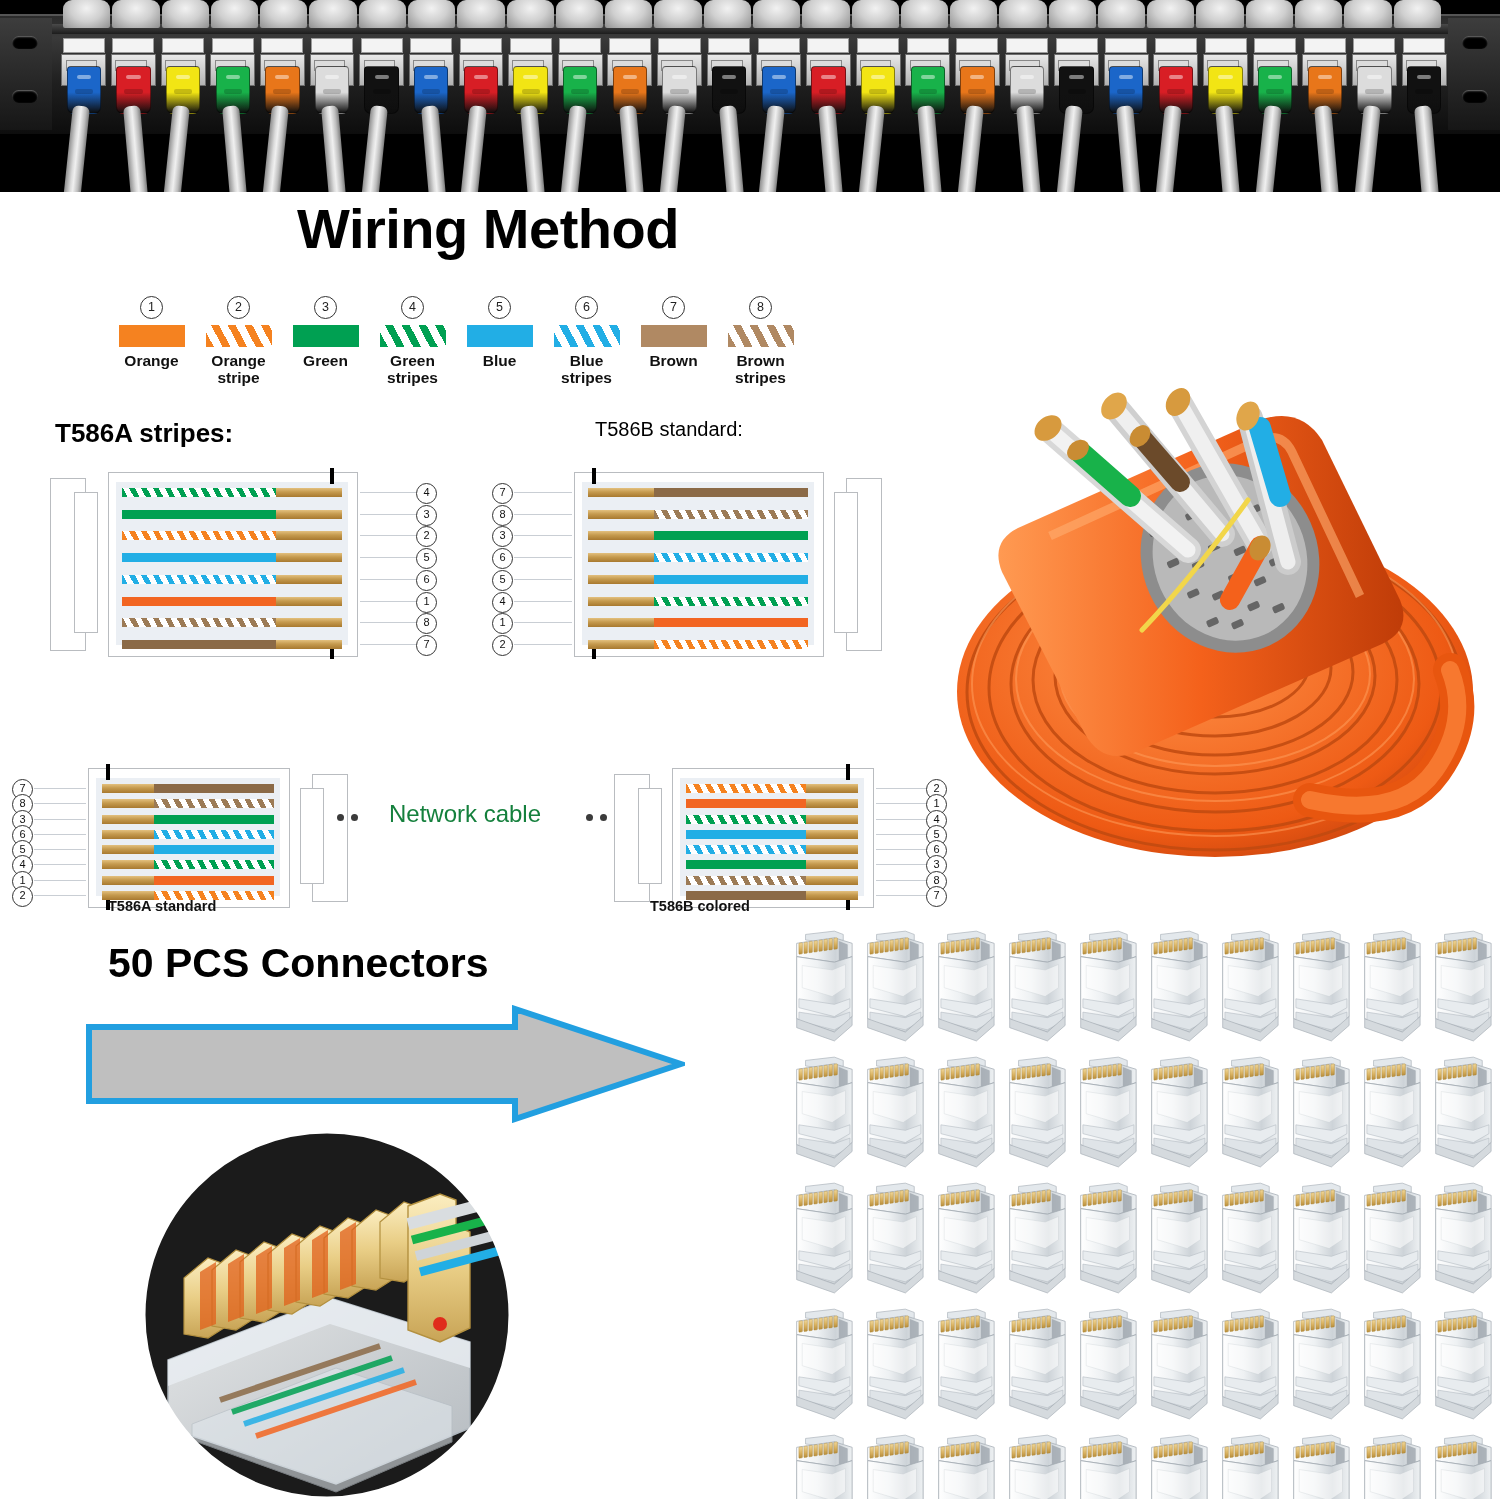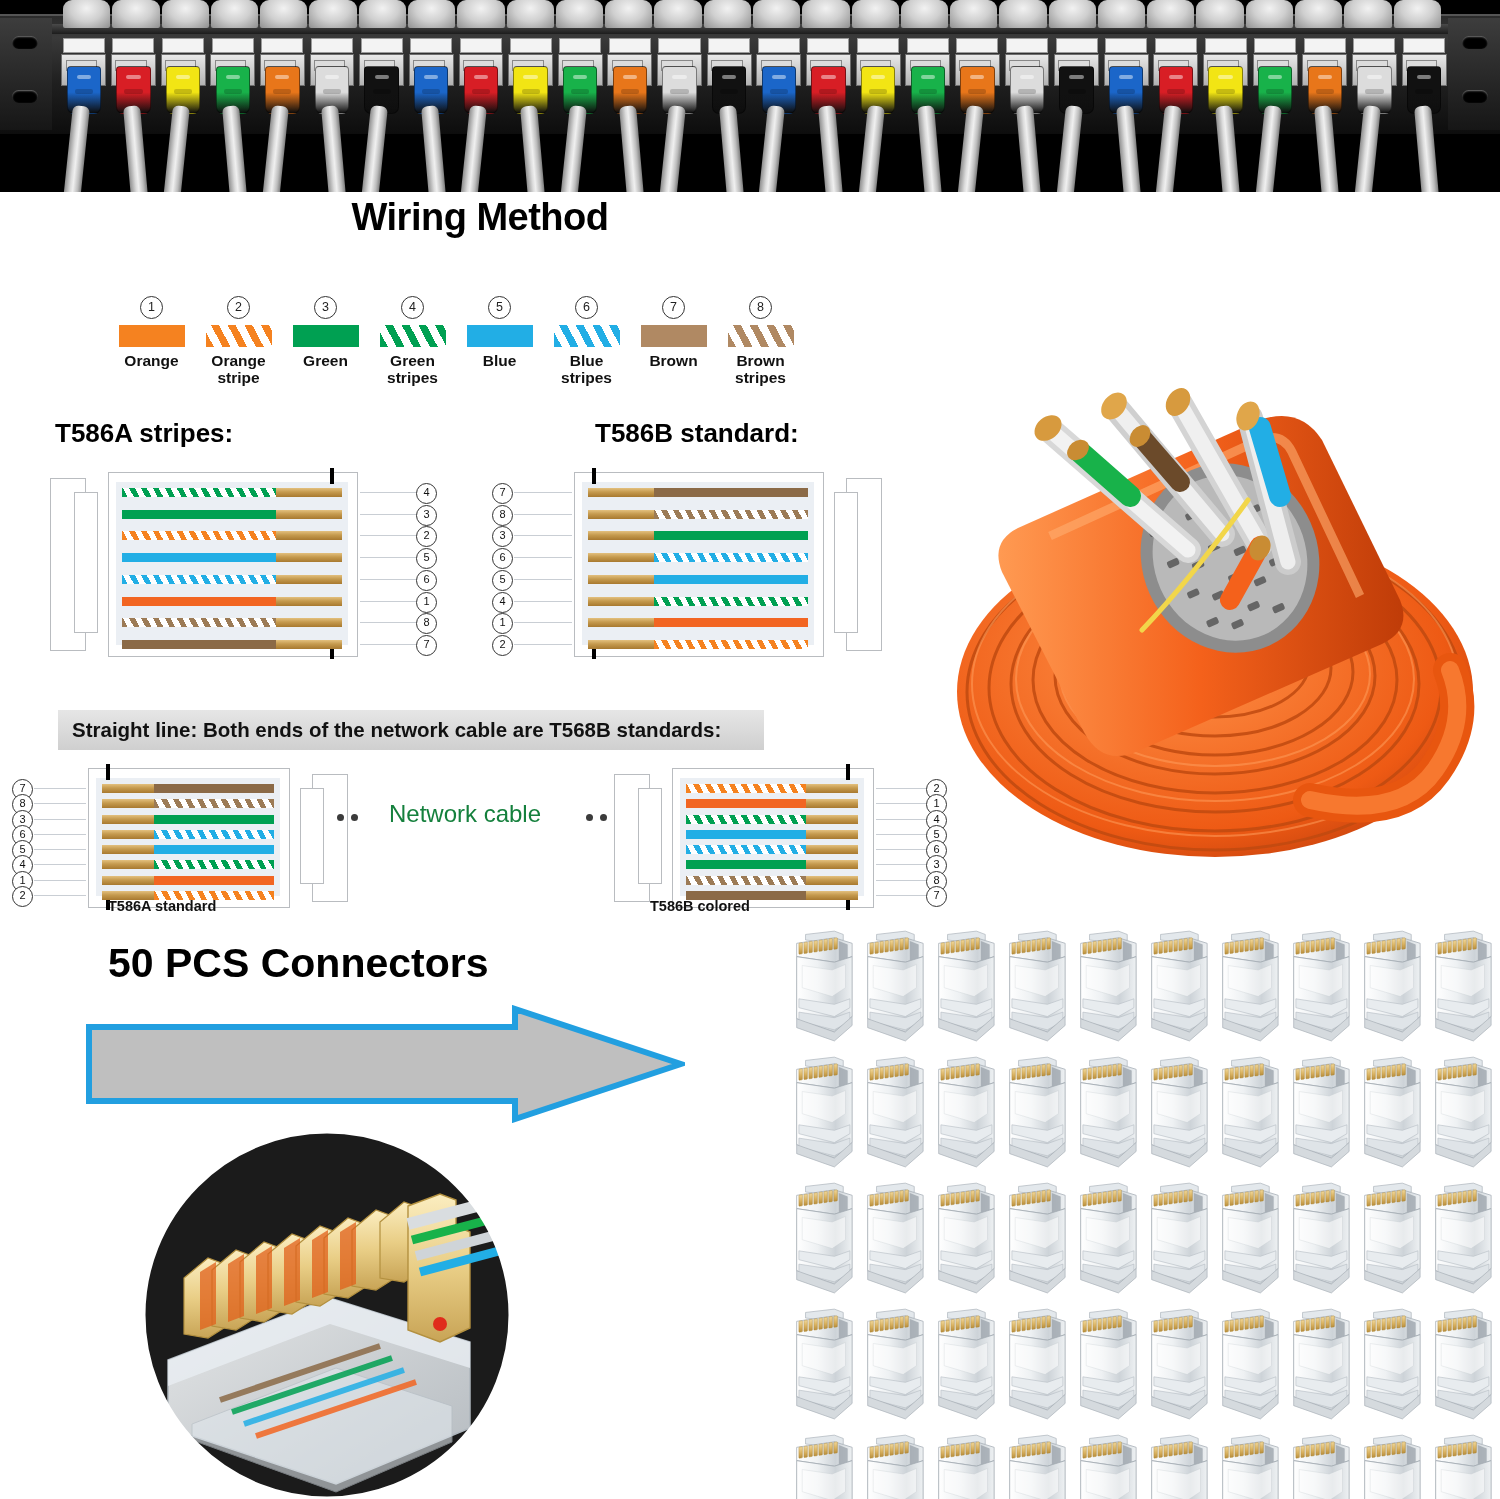--- a/index.html
+++ b/index.html
@@ -44,38 +44,38 @@
   .port .jackSlot{position:absolute;left:14%;top:24px;width:62%;height:9px;background:#dcdcdc;border:1px solid #888;}
   .plug{position:absolute;left:16%;top:30px;width:68%;height:46px;border-radius:4px 4px 7px 7px;}
   .plug:after{content:"";position:absolute;left:28%;top:8px;width:44%;height:4px;background:rgba(255,255,255,.45);border-radius:2px;}
   .plug:before{content:"";position:absolute;left:22%;top:22px;width:56%;height:5px;background:rgba(0,0,0,.18);border-radius:2px;}
   .wire{position:absolute;left:30%;top:70px;width:36%;height:128px;
     background:linear-gradient(90deg,#8e8e8e,#dcdcdc 35%,#f0f0f0 50%,#bdbdbd 78%,#7d7d7d);
     border-radius:6px;transform-origin:top center;}
 
   
   .title{position:absolute;left:0;top:196px;width:960px;text-align:center;
-    font-size:38px;font-weight:bold;letter-spacing:-.5px;color:#000;}
+    font-size:56px;font-weight:bold;letter-spacing:-.5px;color:#000;padding-left:8px;}
   .subtitle{position:absolute;left:22px;top:258px;width:920px;text-align:center;
     font-size:19.5px;font-weight:bold;color:#111;}
 
   
   .legend{position:absolute;left:108px;top:296px;width:700px;display:flex;}
   .lgItem{width:87px;position:relative;}
   .lgNum{width:100%;text-align:center;font-size:14px;color:#222;}
   .lgNum span{display:inline-block;width:21px;height:21px;line-height:20px;
     border:1.4px solid #333;border-radius:50%;font-size:12.5px;text-align:center;background:#fff;}
   .sw{width:66px;height:22px;margin:6px auto 0;position:relative;}
   .swSolid{width:100%;height:100%;}
   .swStripe{width:100%;height:100%;background:#fff;position:relative;overflow:hidden;}
   .lgName{text-align:center;font-size:15.5px;font-weight:bold;color:#111;margin-top:5px;line-height:17px;}
 
   
   .stdHeadA{position:absolute;left:55px;top:418px;font-size:26px;font-weight:bold;color:#000;}
-  .stdHeadB{position:absolute;left:595px;top:418px;font-size:26px;font-weight:bold;color:#000;}
+  .stdHeadB{position:absolute;left:595px;top:418px;font-size:20px;font-weight:normal;color:#000;}
 
   
   .diag{position:absolute;}
   .bodyOut{position:absolute;border:1.2px solid #b9bcc0;background:#fff;}
   .coreBox{position:absolute;background:#e4eaf0;opacity:.75;}
   .goldSeg{position:absolute;height:9px;
     background:linear-gradient(180deg,#e3c07e,#c59a4e 45%,#a8792f);}
   .colSeg{position:absolute;height:9px;}
   .stripeSeg{position:absolute;height:9px;background:#fff;overflow:hidden;}
   .pin{position:absolute;width:19px;height:19px;border:1.2px solid #333;border-radius:50%;
@@ -498,23 +498,20 @@
       <div class="leadLine" style="left:24px;top:112.85714285714286px;width:58px;"></div>
       <div class="pin" style="left:2px;top:103.85714285714286px;">5</div>
       <div class="leadLine" style="left:24px;top:134.57142857142858px;width:58px;"></div>
       <div class="pin" style="left:2px;top:125.57142857142858px;">4</div>
       <div class="leadLine" style="left:24px;top:156.28571428571428px;width:58px;"></div>
       <div class="pin" style="left:2px;top:147.28571428571428px;">1</div>
       <div class="leadLine" style="left:24px;top:178px;width:58px;"></div>
       <div class="pin" style="left:2px;top:169px;">2</div>
     </div>
 
-  <div class="banner">
-    <span>Straight line: Both ends of the network cable are T568B standards:</span>
-  </div>
 
   <div class="diag" id="diagSL" style="left:10px;top:762px;width:350px;height:150px;">
       <div class="bodyOut" style="left:78px;top:6px;width:200px;height:138px;"></div>
       <div class="coreBox" style="left:86px;top:16px;width:184px;height:118px;"></div>
       <div class="blkBar" style="left:96px;top:2px;height:16px;"></div>
       <div class="blkBar" style="left:96px;top:132px;height:16px;"></div>
       <div class="latchA" style="left:302px;top:12px;width:34px;height:126px;"></div>
       <div class="latchA" style="left:290px;top:26px;width:22px;height:94px;"></div>
       <div class="goldSeg" style="left:92px;top:22px;width:52px;"></div>
       <div class="colSeg" style="left:144px;top:22px;width:120px;background:#8B6A47;"></div>

